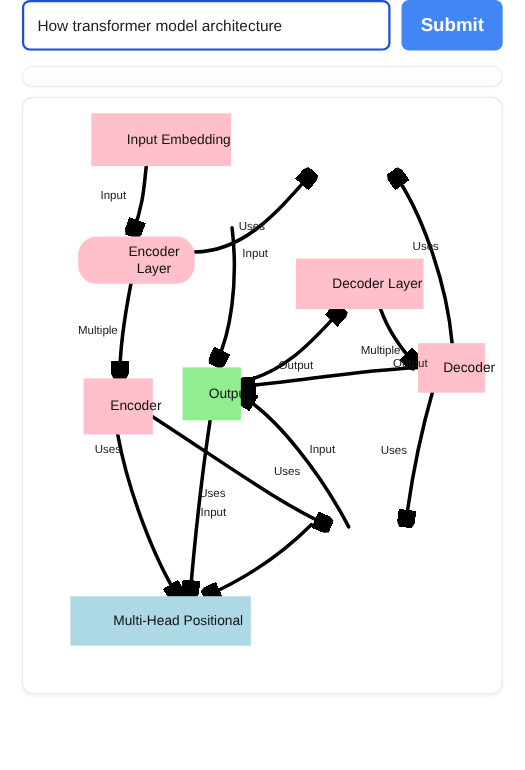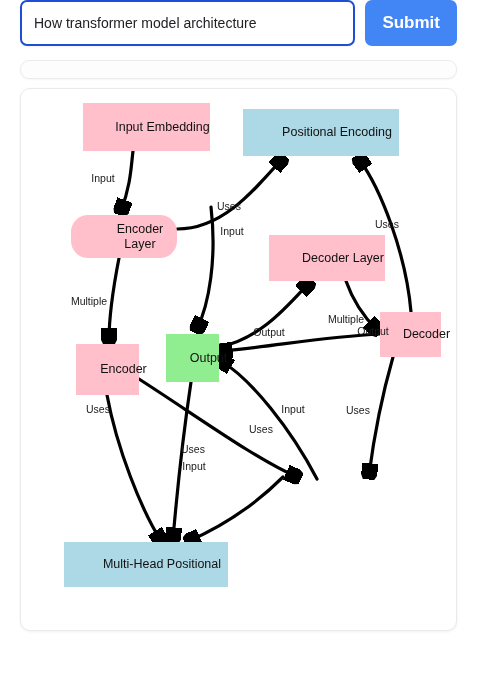--- a/index.html
+++ b/index.html
@@ -153,21 +153,20 @@
             <path d="M 359 245 C 300 248, 250 258, 200 262" marker-end="url(#arrowhead)"></path>
             <path d="M 86 306 C 96 360, 120 420, 140 452" marker-end="url(#arrowhead)"></path>
             <path d="M 118 290 C 180 330, 235 370, 276 388" marker-end="url(#arrowhead)"></path>
             <path d="M 170 293 C 160 360, 155 415, 152 450" marker-end="url(#arrowhead)"></path>
             <path d="M 372 268 C 360 310, 352 355, 348 386" marker-end="url(#arrowhead)"></path>
             <path d="M 296 390 C 270 340, 230 290, 200 272" marker-end="url(#arrowhead)"></path>
             <path d="M 262 388 C 230 420, 195 440, 168 452" marker-end="url(#arrowhead)"></path>
           </g>
       </svg>
     <div class="node" style="left: 62px; top: 14px; width: 127px; height: 48px; background: rgb(255, 192, 203);">Input Embedding</div>
-        <div class="node" style="left: 222px; top: 20px; width: 156px; height: 47px; background: rgb(173, 216, 230);">Positional Encoding</div>
         <div class="node" style="left: 50px; top: 126px; width: 106px; height: 43px; background: rgb(255, 192, 203); border-radius: 17px;">Encoder Layer</div>
         <div class="node" style="left: 248px; top: 146px; width: 116px; height: 46px; background: rgb(255, 192, 203);">Decoder Layer</div>
         <div class="node" style="left: 55px; top: 255px; width: 63px; height: 51px; background: rgb(255, 192, 203);">Encoder</div>
         <div class="node" style="left: 145px; top: 245px; width: 53px; height: 48px; background: rgb(144, 238, 144);">Output</div>
         <div class="node" style="left: 359px; top: 223px; width: 61px; height: 45px; background: rgb(255, 192, 203);">Decoder</div>
         <div class="node" style="left: 43px; top: 453px; width: 164px; height: 45px; background: rgb(173, 216, 230);">Multi-Head Positional</div>
         <div class="edge-label" style="left: 82px; top: 89px;">Input</div>
         <div class="edge-label" style="left: 208px; top: 117px;">Uses</div>
         <div class="edge-label" style="left: 211px; top: 142px;">Input</div>
         <div class="edge-label" style="left: 68px; top: 212px;">Multiple</div>

